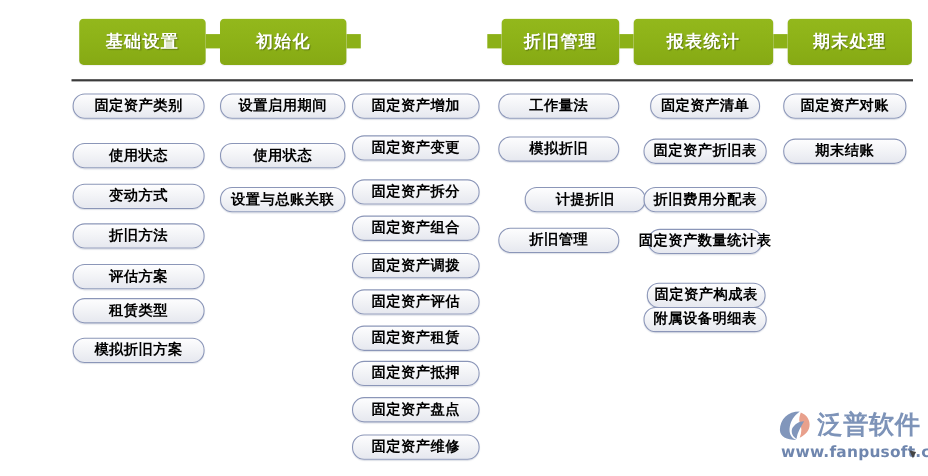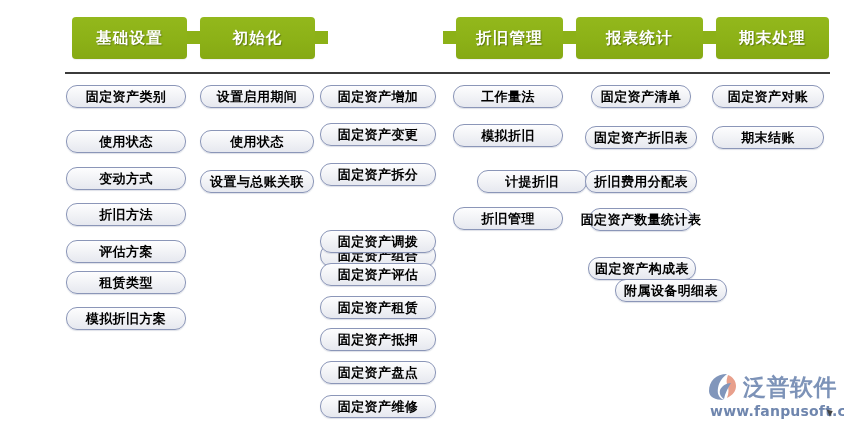--- a/index.html
+++ b/index.html
@@ -146,21 +146,21 @@
       <div>
         <div class="btn" style="left: 320px; top: 85px; width: 116px;">
           <span>固定资产增加</span>
         </div>
         <div class="btn" style="left: 320px; top: 123px; width: 116px;">
           <span>固定资产变更</span>
         </div>
         <div class="btn" style="left: 320px; top: 163px; width: 116px;">
           <span>固定资产拆分</span>
         </div>
-        <div class="btn" style="left: 320px; top: 196px; width: 116px; margin-top: 48px;">
+        <div class="btn" style="left: 320px; top: 196px; width: 116px;">
           <span>固定资产组合</span>
         </div>
         <div class="btn" style="left: 320px; top: 230px; width: 116px;">
           <span>固定资产调拨</span>
         </div>
         <div class="btn" style="left: 320px; top: 263px; width: 116px;">
           <span>固定资产评估</span>
         </div>
         <div class="btn" style="left: 320px; top: 296px; width: 116px;">
           <span>固定资产租赁</span>
@@ -198,21 +198,21 @@
         </div>
         <div class="btn" style="left: 585px; top: 170px; width: 112px;">
           <span>折旧费用分配表</span>
         </div>
         <div class="btn overflow" style="left: 589px; top: 208px; width: 104px;">
           <span>固定资产数量统计表</span>
         </div>
         <div class="btn" style="left: 588px; top: 245px; width: 108px; margin-top: 12px;">
           <span>固定资产构成表</span>
         </div>
-        <div class="btn" style="left: 615px; top: 279px; width: 112px;">
+        <div class="btn" style="left: 585px; top: 279px; width: 112px;">
           <span>附属设备明细表</span>
         </div>
       </div>
       <div>
         <div class="btn" style="left: 712px; top: 85px; width: 112px; text-align: right;">
           <span>固定资产对账</span>
         </div>
         <div class="btn" style="left: 712px; top: 126px; width: 112px;">
           <span>期末结账</span>
         </div>

